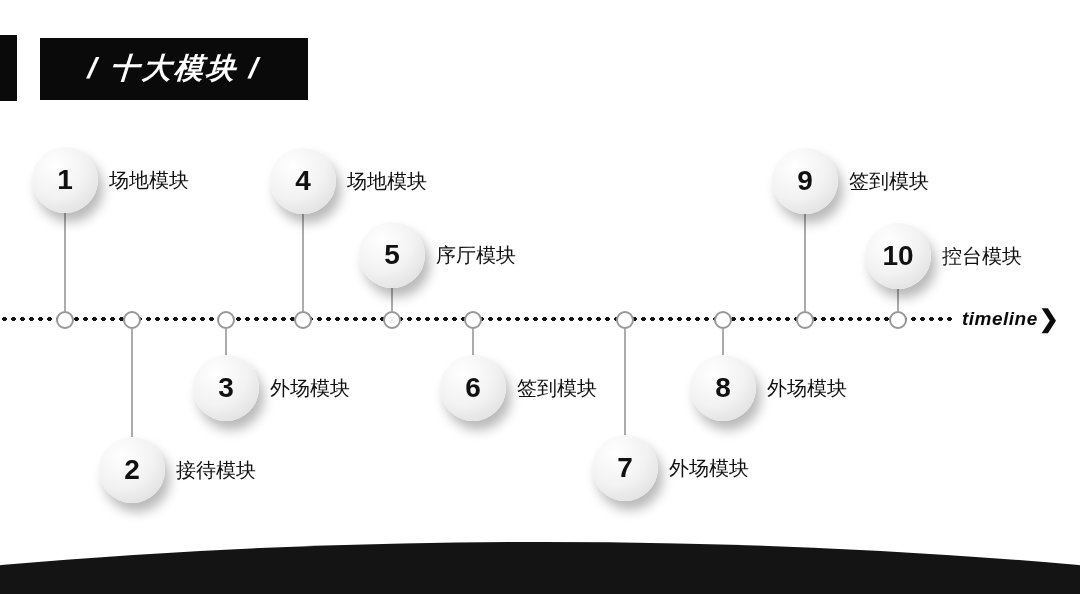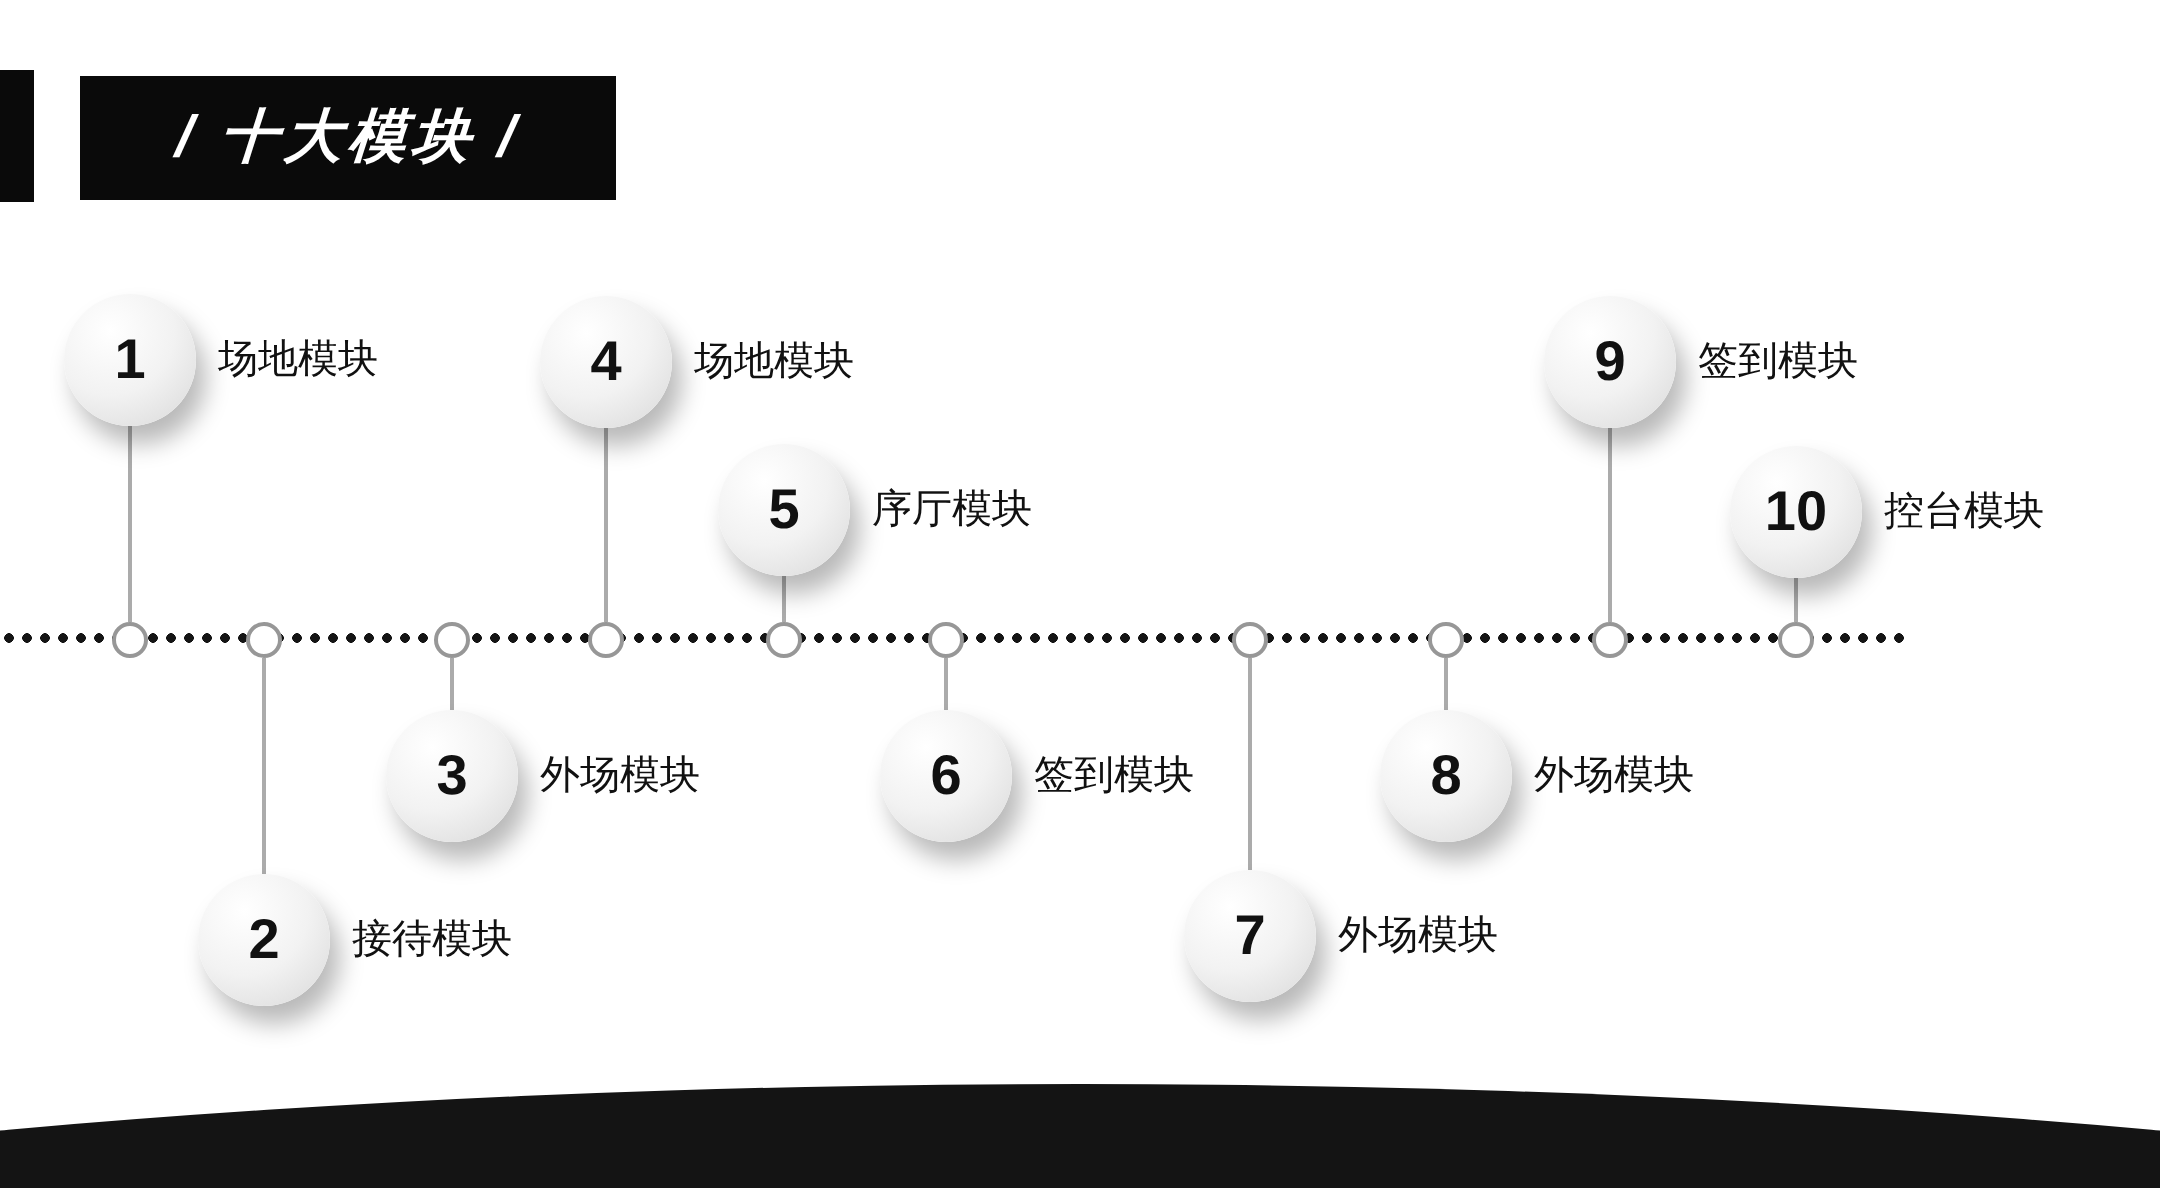--- a/index.html
+++ b/index.html
@@ -98,20 +98,24 @@
 <div class="stage">
 
   <div class="corner-tab"></div>
 
   <div class="badge">
     <span>/ 十大模块 /</span>
   </div>
 
   <div class="timeline-line"></div>
 
+  <div class="timeline-caption">
+    <span class="word">timeline</span>
+    <span class="arrow">❯</span>
+  </div>
 
   <div class="module m1">
     <div class="connector"></div>
     <div class="node"></div>
     <div class="circle">
       <span>1</span>
     </div>
     <div class="label">场地模块</div>
   </div>
 

